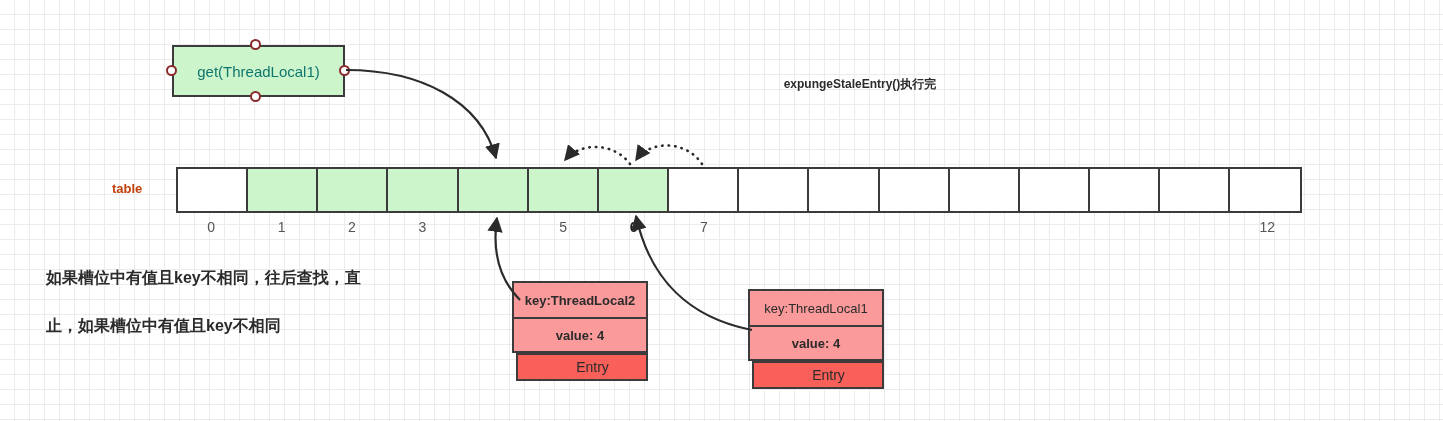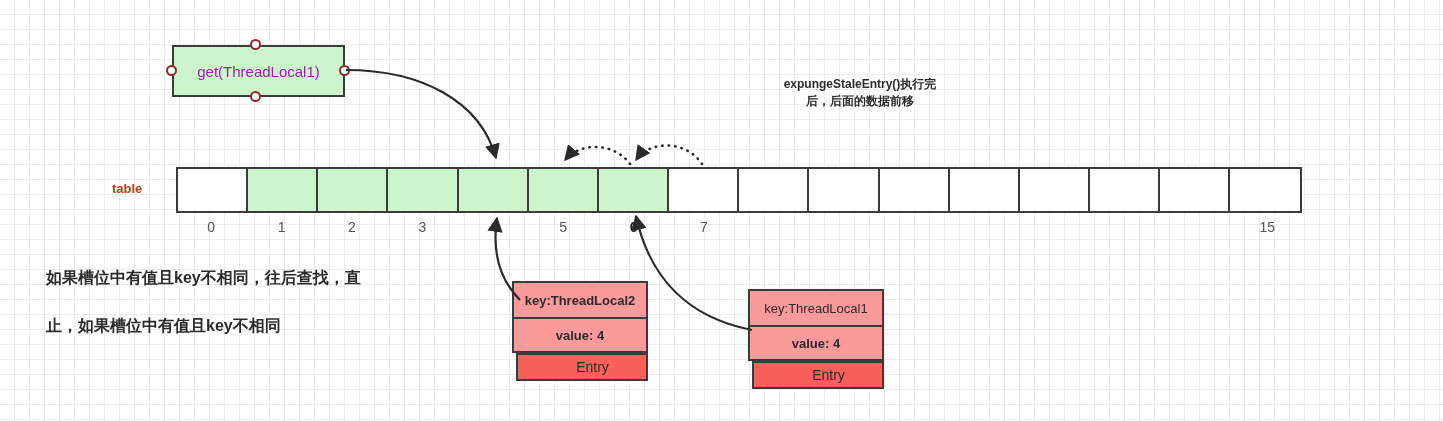--- a/index.html
+++ b/index.html
@@ -16,21 +16,21 @@
     font-family:"Liberation Sans","DejaVu Sans",sans-serif;
     position:relative;overflow:hidden;
   }
   #stage{position:absolute;left:0;top:0;width:1443px;height:421px;}
 
   
   .proc-box{
     position:absolute;left:172px;top:45px;width:173px;height:52px;
     background:#ccf5cc;border:2px solid #3b3b3b;
     display:flex;align-items:center;justify-content:center;
-    font-size:15px;color:#a21caf;box-sizing:border-box;
+    font-size:15px;color:#0f766e;box-sizing:border-box;
   }
   .handle{
     position:absolute;width:11px;height:11px;border-radius:50%;
     background:#ffffff;border:2px solid #8a2b2b;box-sizing:border-box;
   }
   .h-top{left:250px;top:39px;}
   .h-bottom{left:250px;top:91px;}
   .h-left{left:166px;top:65px;}
   .h-right{left:339px;top:65px;}
 
@@ -100,21 +100,20 @@
   <div class="proc-box">
     <span>get(ThreadLocal1)</span>
   </div>
   <div class="handle h-top"></div>
   <div class="handle h-bottom"></div>
   <div class="handle h-left"></div>
   <div class="handle h-right"></div>
 
   <div class="title">
     <span>expungeStaleEntry()执行完</span><br>
-    <span>后，后面的数据前移</span>
   </div>
 
   <div class="table-label">table</div>
 
   <div class="table-row" id="table-row" style="width: 1126.4px;">
       <div class="cell"></div>
       <div class="cell filled"></div>
       <div class="cell filled"></div>
       <div class="cell filled"></div>
       <div class="cell filled"></div>
@@ -132,21 +131,21 @@
     </div>
   <div id="index-labels">
       <div class="idx" style="left: 176px;">0</div>
       <div class="idx" style="left: 246.4px;">1</div>
       <div class="idx" style="left: 316.8px;">2</div>
       <div class="idx" style="left: 387.2px;">3</div>
       <div class="idx" style="left: 457.6px;">4</div>
       <div class="idx" style="left: 528px;">5</div>
       <div class="idx bold" style="left: 598.4px;">6</div>
       <div class="idx" style="left: 668.8px;">7</div>
-      <div class="idx" style="left: 1232px;">15</div>
+      <div class="idx" style="left: 1232px;">12</div>
     </div>
 
   <div class="entry e1">
     <div class="key">key:ThreadLocal2</div>
     <div class="val">value: 4</div>
     <div class="foot">Entry</div>
   </div>
 
   <div class="entry e2">
     <div class="key">key:ThreadLocal1</div>

